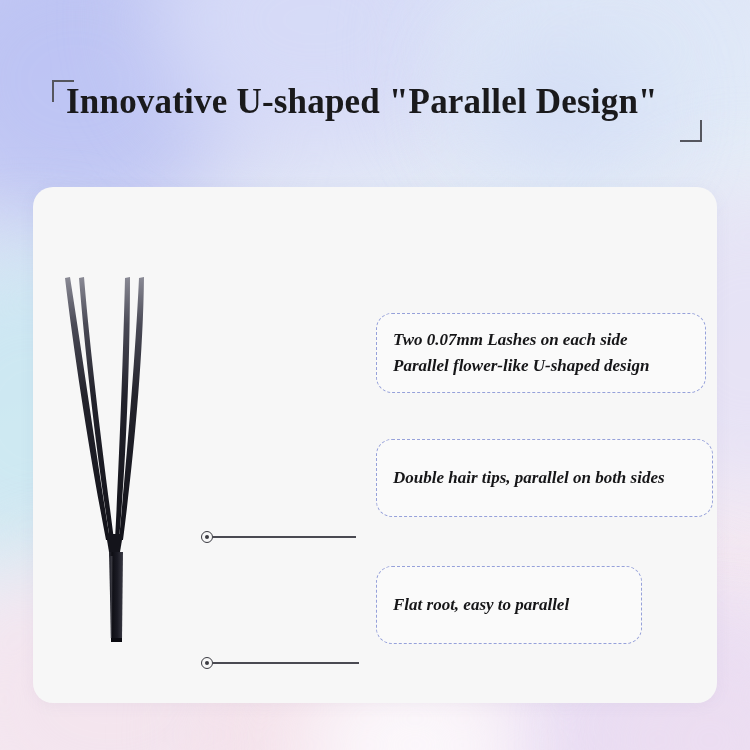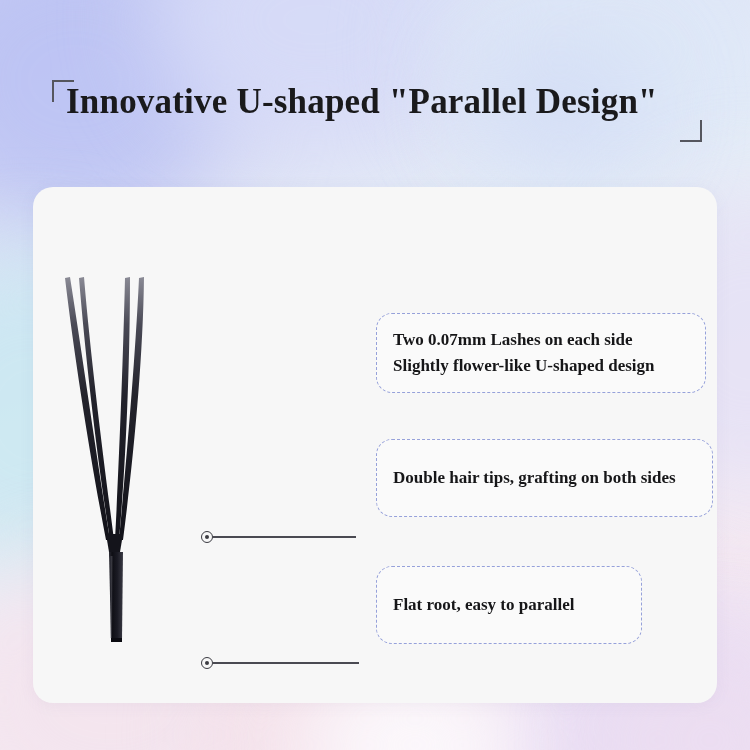--- a/index.html
+++ b/index.html
@@ -92,20 +92,21 @@
   .card {
     position: absolute;
     left: 33px;
     top: 187px;
     width: 684px;
     height: 516px;
     background: #f7f7f7;
     border-radius: 20px;
     box-shadow: 0 2px 16px rgba(120,120,160,0.07);
     overflow: hidden;
+    font-style: italic;
   }
 
   
   .lash {
     position: absolute;
     left: 20px;
     top: 85px;
     width: 160px;
     height: 380px;
   }
@@ -228,25 +229,25 @@
       <div class="conn-line" style="width:143px;"></div>
     </div>
 
     <div class="connector" style="left:168px; top:466px; width:158px;">
       <div class="conn-dot"></div>
       <div class="conn-line" style="width:146px;"></div>
     </div>
 
     <div class="fbox" style="left:343px; top:126px; width:330px; height:80px;">
       <div class="fline">Two 0.07mm Lashes on each side</div>
-      <div class="fline">Slightly flower-like U-shaped design</div>
+      <div class="fline">Parallel flower-like U-shaped design</div>
     </div>
 
     <div class="fbox" style="left:343px; top:252px; width:337px; height:78px;">
-      <div class="fline">Double hair tips, grafting on both sides</div>
+      <div class="fline">Double hair tips, parallel on both sides</div>
     </div>
 
     <div class="fbox" style="left:343px; top:379px; width:266px; height:78px;">
       <div class="fline">Flat root, easy to parallel</div>
     </div>
 
   </div>
 </div>
 
 </body></html>

